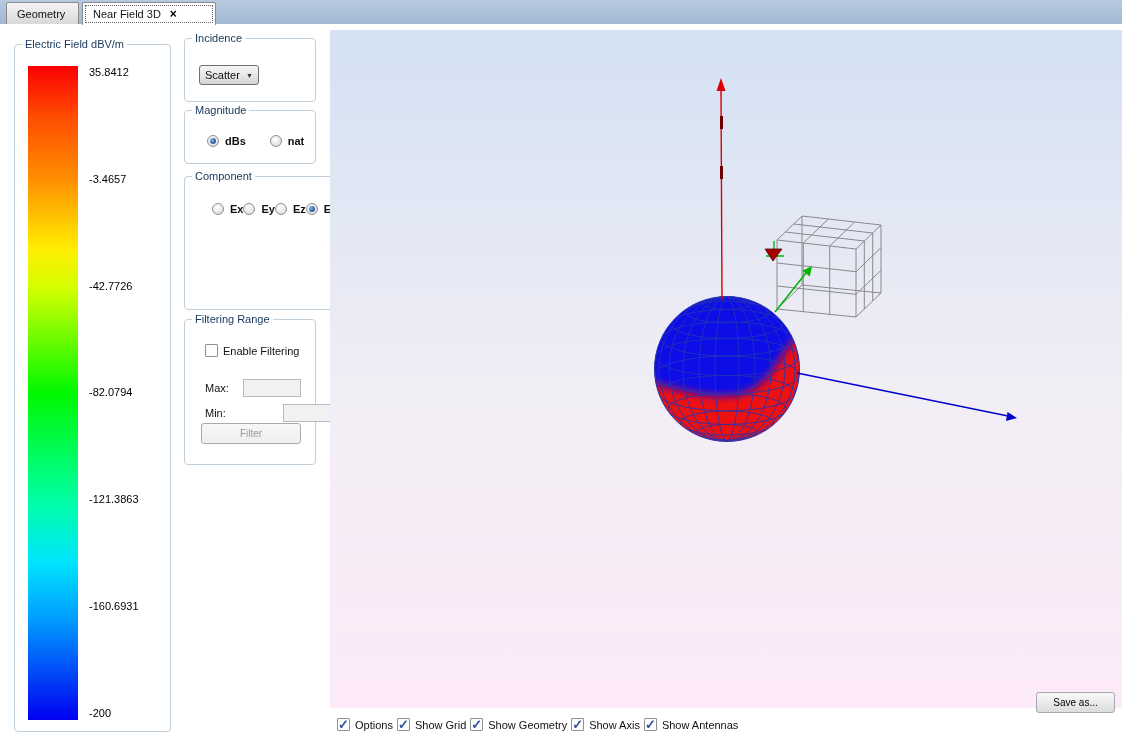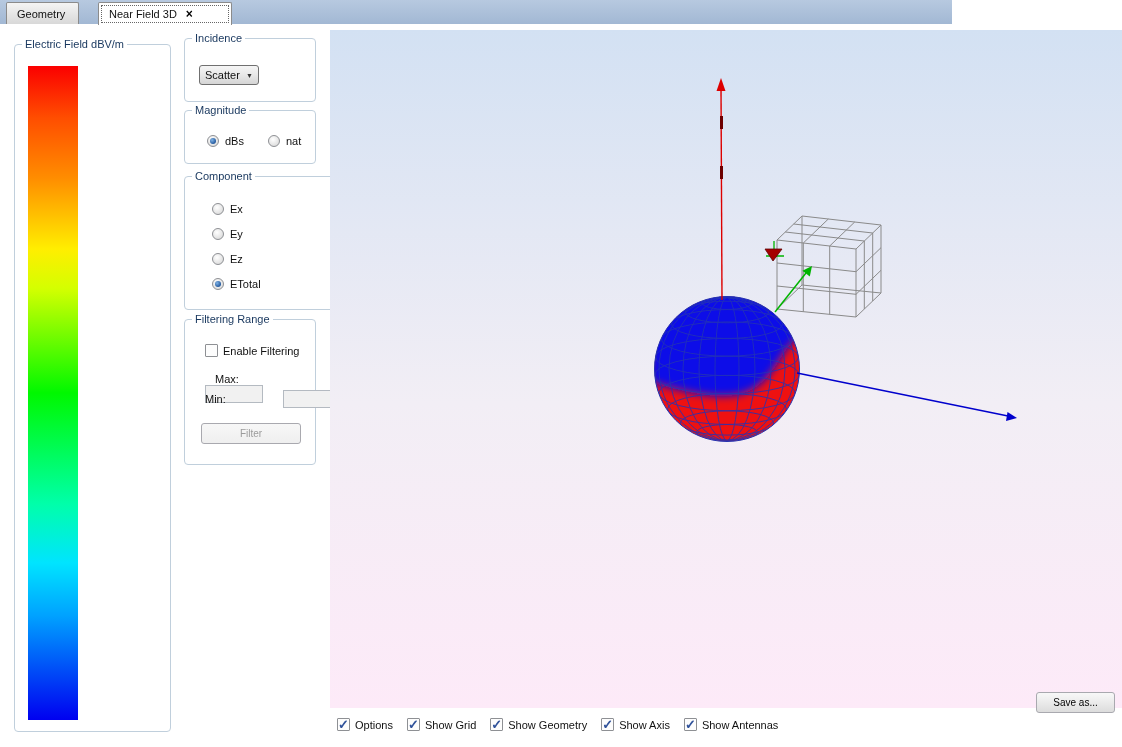--- a/index.html
+++ b/index.html
@@ -1,27 +1,27 @@
 <!DOCTYPE html>
 <html><head>
 <meta charset="utf-8">
 <style>
   html,body{margin:0;padding:0;background:#ffffff;}
   *{box-sizing:border-box;}
   .window{position:relative;width:1122px;height:747px;overflow:hidden;background:#ffffff;
           font-family:"Liberation Sans",sans-serif;font-size:11px;color:#111111;}
 
   
-  .tabbar{position:absolute;left:0;top:0;width:952px;height:24px;
+  .tabbar{position:absolute;left:0;top:0;width:1122px;height:24px;
           background:linear-gradient(#b7c9e0,#a2b8d4);padding-left:44px;}
   .tab{position:absolute;top:2px;height:22px;display:flex;align-items:center;
        padding:0 10px;border:1px solid #8b8b8b;border-bottom:none;
        border-radius:2px 2px 0 0;cursor:default;}
   .tab.inactive{left:6px;width:73px;background:linear-gradient(#f4f4f4,#d8d8d8);}
-  .tab.active{left:82px;width:134px;background:#ffffff;height:23px;z-index:2;margin-left:16px;}
+  .tab.active{left:82px;width:134px;background:#ffffff;height:23px;z-index:2;}
   .tab.active .focusdots{position:absolute;left:2px;top:2px;right:2px;bottom:2px;
        border:1px dotted #666;pointer-events:none;}
   .tab .close{margin-left:9px;font-weight:bold;font-size:12px;color:#000;line-height:10px;}
 
   
   .groupbox{position:absolute;border:1px solid #c0cfdc;border-radius:4px;background:#ffffff;}
   .groupbox .legend{position:absolute;top:-7px;left:7px;background:#ffffff;padding:0 3px;
        color:#17365d;white-space:nowrap;}
 
   
@@ -32,21 +32,21 @@
 
   
   .combo{position:absolute;left:14px;top:26px;width:60px;height:20px;
        border:1px solid #707070;border-radius:3px;
        background:linear-gradient(#f5f5f5,#e9e9e9 45%,#d5d5d5);
        display:flex;align-items:center;padding:0 5px;cursor:default;}
   .combo .val{flex:1;}
   .combo .combo-arrow{font-size:7px;color:#333;margin-left:2px;}
 
   
-  .radio-row{display:flex;align-items:center;gap:6px;cursor:default;}
+  .radio-row{display:flex;align-items:center;gap:6px;cursor:default;font-weight:bold;}
   .radio{width:12px;height:12px;border-radius:50%;border:1px solid #8e9094;flex:0 0 auto;
        background:radial-gradient(circle at 40% 35%,#ffffff,#dcdcdc 80%);position:relative;}
   .radio.on::after{content:'';position:absolute;left:2px;top:2px;width:6px;height:6px;
        border-radius:50%;background:radial-gradient(circle at 35% 35%,#7fb2e5,#255a9e 70%);}
 
   
   .checkbox{width:13px;height:13px;border:1px solid #8e9094;background:#fdfdfd;flex:0 0 auto;
        position:relative;border-radius:1px;}
   .checkbox.on::after{content:'✓';position:absolute;left:0;top:-2px;font-size:13px;
        font-weight:bold;color:#31539b;}
@@ -60,21 +60,21 @@
   .btn{border:1px solid #a9a9af;border-radius:3px;background:linear-gradient(#f8f8f8,#e8e8e8 60%,#dcdcdc);
        font-family:"Liberation Sans",sans-serif;font-size:10px;cursor:default;}
   .btn.disabled{color:#9b9b9b;background:linear-gradient(#f7f7f7,#efefef);}
   .filter-btn{position:absolute;left:16px;top:103px;width:100px;height:21px;}
 
   
   .viewport{position:absolute;left:330px;top:30px;width:792px;height:678px;}
   .viewport svg{display:block;}
 
   
-  .bottom-bar{position:absolute;left:337px;top:718px;display:flex;gap:14px;align-items:center;}
+  .bottom-bar{position:absolute;left:337px;top:718px;display:flex;gap:4px;align-items:center;}
   .saveas-btn{position:absolute;left:1036px;top:692px;width:79px;height:21px;}
 </style>
 </head>
 <body>
 
 <div class="window">
 
   <div class="tabbar">
     <div class="tab inactive">
       <span>Geometry</span>
@@ -84,20 +84,36 @@
       <span>Near Field 3D</span>
       <span class="close">×</span>
     </div>
   </div>
 
   <div>
 
     <div class="groupbox" style="left:14px;top:44px;width:157px;height:688px;">
       <span class="legend">Electric Field dBV/m</span>
       <div class="colorbar" style="background: linear-gradient(rgb(251, 0, 0) 0%, rgb(255, 78, 0) 8%, rgb(255, 140, 0) 17%, rgb(255, 238, 0) 28%, rgb(212, 255, 0) 34%, rgb(0, 248, 0) 50%, rgb(0, 255, 170) 67%, rgb(0, 228, 255) 76%, rgb(0, 162, 255) 84%, rgb(0, 0, 240) 100%);"></div>
+      <div class="cb-labels">
+
+          <div class="cb-label">35.8412</div>
+
+          <div class="cb-label">-3.4657</div>
+
+          <div class="cb-label">-42.7726</div>
+
+          <div class="cb-label">-82.0794</div>
+
+          <div class="cb-label">-121.3863</div>
+
+          <div class="cb-label">-160.6931</div>
+
+          <div class="cb-label">-200</div>
+        </div>
     </div>
 
     <div class="groupbox" style="left:184px;top:38px;width:132px;height:64px;">
       <span class="legend">Incidence</span>
       <div class="combo">
         <span class="val">Scatter</span>
         <span class="combo-arrow">▼</span>
       </div>
     </div>
 
@@ -112,21 +128,21 @@
 
           <label class="radio-row">
             <span class="radio"></span>
             <span>nat</span>
           </label>
         </div>
     </div>
 
     <div class="groupbox" style="left:184px;top:176px;width:155px;height:134px;">
       <span class="legend">Component</span>
-      <div style="position:absolute;left:27px;top:26px;display:flex;flex-direction:column;gap:13px;">
+      <div style="position:absolute;left:27px;top:26px;display:flex;flex-direction:row;">
 
           <label class="radio-row">
             <span class="radio"></span>
             <span>Ex</span>
           </label>
 
           <label class="radio-row">
             <span class="radio"></span>
             <span>Ey</span>
           </label>
@@ -142,25 +158,25 @@
           </label>
         </div>
     </div>
 
     <div class="groupbox" style="left:184px;top:319px;width:132px;height:146px;">
       <span class="legend">Filtering Range</span>
       <label class="cb-item" style="position:absolute;left:20px;top:24px;text-align:center;">
         <span class="checkbox"></span>
         <span>Enable Filtering</span>
       </label>
-      <div class="fieldrow" style="top:53px;flex-direction:column;">
+      <div class="fieldrow" style="top:59px;">
         <span class="flabel">Max:</span>
         <input class="tb" disabled="" value="" style="">
       </div>
-      <div class="fieldrow" style="top:70px;gap:40px;">
+      <div class="fieldrow" style="top:84px;gap:40px;">
         <span class="flabel">Min:</span>
         <input class="tb" disabled="" value="" style="">
       </div>
       <button class="btn disabled filter-btn">Filter</button>
     </div>
   </div>
 
   <div class="viewport" style="background: linear-gradient(rgb(211, 225, 243) 0%, rgb(242, 238, 245) 55%, rgb(253, 234, 248) 100%);">
     <svg width="792" height="678" viewBox="330 30 792 678">
       <defs>

